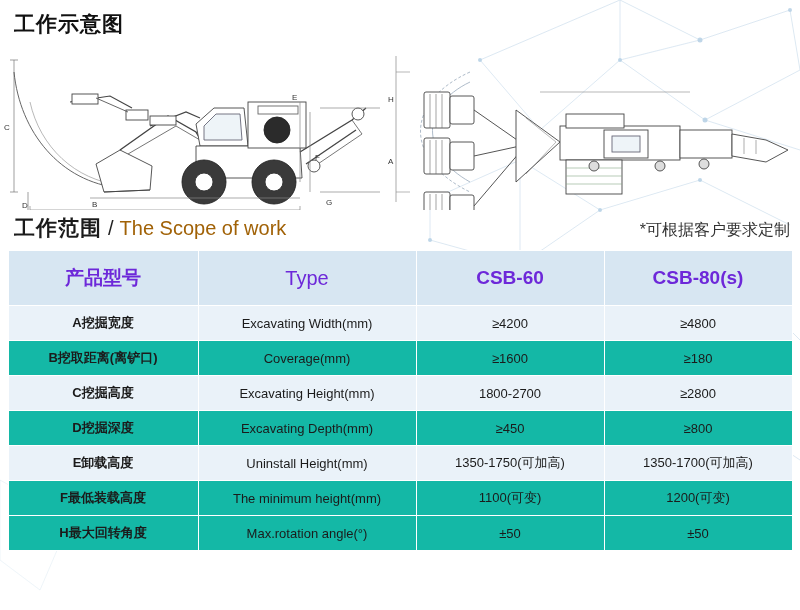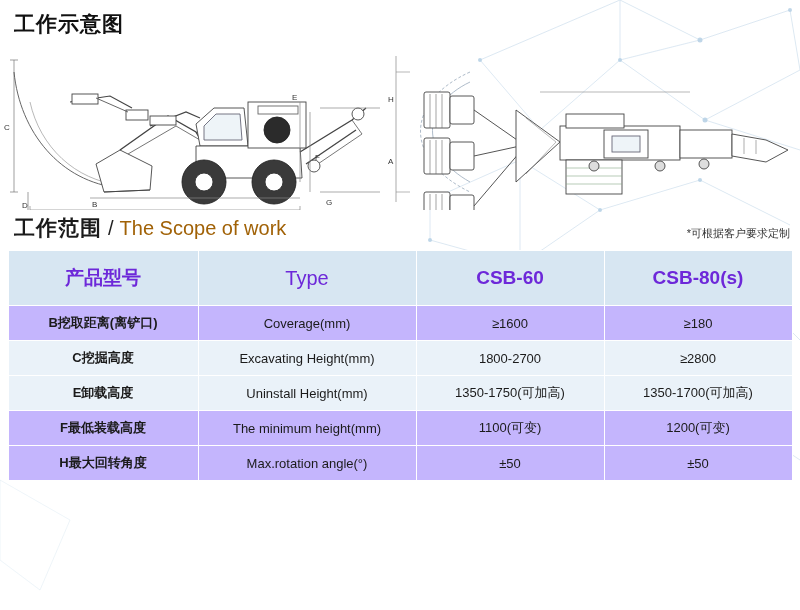--- a/index.html
+++ b/index.html
@@ -60,21 +60,21 @@
   }
   .title-2-en {
     font-size: 20px;
     font-weight: normal;
     color: #a16207;
   }
   .note {
     position: absolute;
     right: 10px;
     bottom: 1px;
-    font-size: 11px;
+    font-size: 16px;
     color: #333;
   }
   table.spec {
     width: 784px;
     margin: 8px auto 0 auto;
     border-collapse: collapse;
     table-layout: fixed;
   }
   table.spec th, table.spec td {
     border: 1px solid #ffffff;
@@ -91,21 +91,21 @@
   table.spec thead th.en-head {
     font-weight: normal;
     font-size: 20px;
   }
   table.spec tbody td {
     height: 32px;
     font-size: 13px;
     color: #1b1b1b;
   }
   table.spec tbody tr.odd td { background: #eaf2f9; }
-  table.spec tbody tr.even td { background: #c4b5fd; }
+  table.spec tbody tr.even td { background: #14b8a6; }
   table.spec td.c1 { font-weight: bold; }
   table.spec td.c2 { font-weight: normal; }
   .col1 { width: 190px; }
   .col2 { width: 218px; }
   .col3 { width: 188px; }
   .col4 { width: 188px; }
 </style>
 </head>
 <body>
 
@@ -264,32 +264,44 @@
     </colgroup>
     <thead>
       <tr>
         <th>产品型号</th>
         <th class="en-head">Type</th>
         <th>CSB-60</th>
         <th>CSB-80(s)</th>
       </tr>
     </thead>
     <tbody>
+      <tr class="odd">
+        <td class="c1">A挖掘宽度</td>
+        <td class="c2">Excavating Width(mm)</td>
+        <td>≥4200</td>
+        <td>≥4800</td>
+      </tr>
       <tr class="even">
         <td class="c1">B挖取距离(离铲口)</td>
         <td class="c2">Coverage(mm)</td>
         <td>≥1600</td>
         <td>≥180</td>
       </tr>
       <tr class="odd">
         <td class="c1">C挖掘高度</td>
         <td class="c2">Excavating Height(mm)</td>
         <td>1800-2700</td>
         <td>≥2800</td>
       </tr>
+      <tr class="even">
+        <td class="c1">D挖掘深度</td>
+        <td class="c2">Excavating Depth(mm)</td>
+        <td>≥450</td>
+        <td>≥800</td>
+      </tr>
       <tr class="odd">
         <td class="c1">E卸载高度</td>
         <td class="c2">Uninstall Height(mm)</td>
         <td>1350-1750(可加高)</td>
         <td>1350-1700(可加高)</td>
       </tr>
       <tr class="even">
         <td class="c1">F最低装载高度</td>
         <td class="c2">The minimum height(mm)</td>
         <td>1100(可变)</td>

